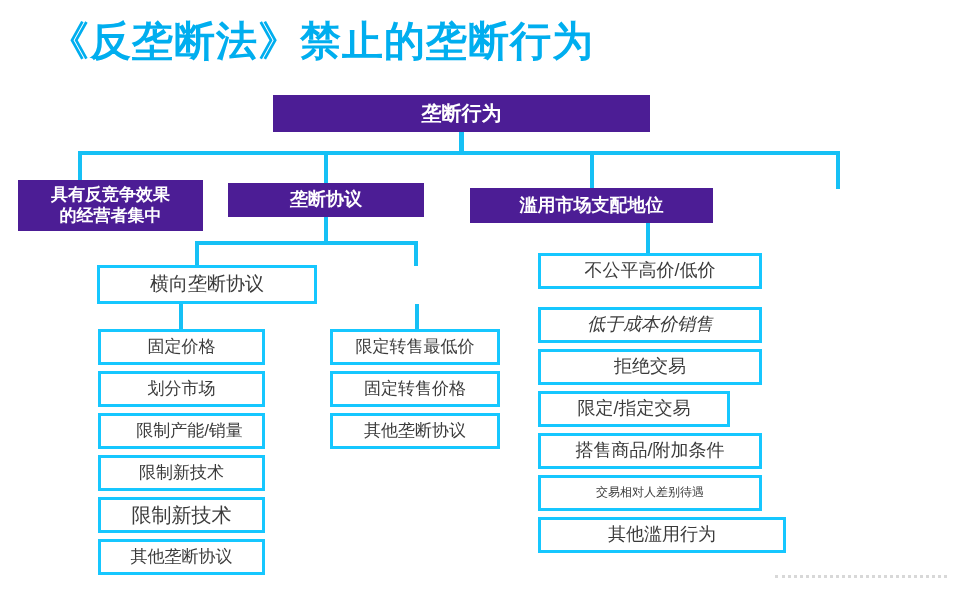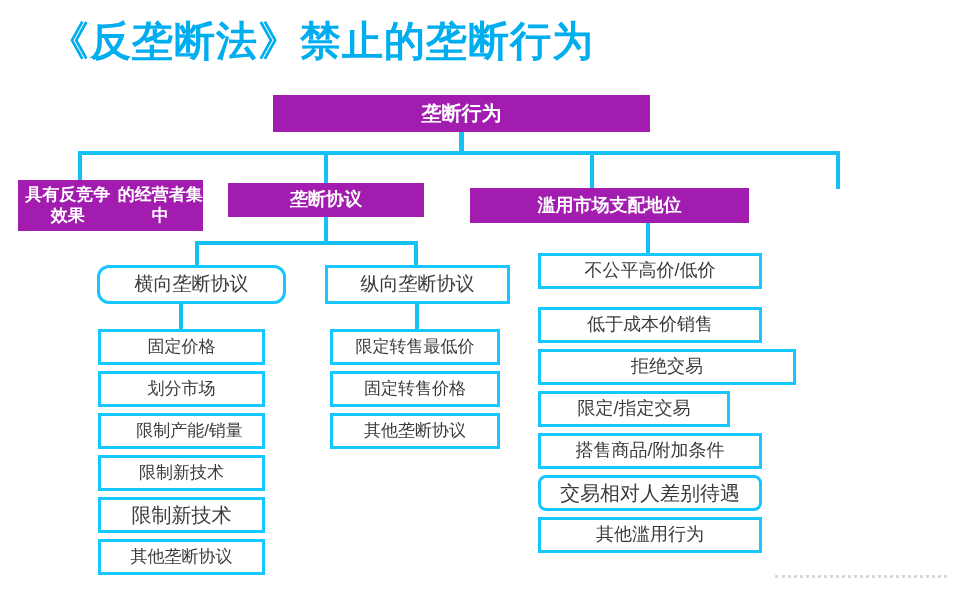--- a/index.html
+++ b/index.html
@@ -28,21 +28,21 @@
     font-weight: bold;
     color: #00AEEF;
     letter-spacing: 1px;
     white-space: nowrap;
     line-height: 1.25;
   }
 
   
   .node-fill {
     position: absolute;
-    background: #a21caf;
+    background: #4c1d95;
     color: #ffffff;
     font-weight: bold;
     display: flex;
     align-items: center;
     justify-content: center;
     text-align: center;
     line-height: 1.18;
     box-sizing: border-box;
   }
 
@@ -88,38 +88,37 @@
   <div class="node-fill" style="left:273px; top:95px; width:377px; height:37px; font-size:20px;">垄断行为</div>
 
   <div class="conn conn-v" style="left:459px; top:132px; width:5px; height:21px;"></div>
   <div class="conn conn-h" style="left:78px; top:151px; width:762px; height:4px;"></div>
 
   <div class="conn conn-v" style="left:78px; top:151px; width:4px; height:30px;"></div>
   <div class="conn conn-v" style="left:324px; top:151px; width:4px; height:33px;"></div>
   <div class="conn conn-v" style="left:590px; top:151px; width:4px; height:38px;"></div>
   <div class="conn conn-v" style="left:836px; top:151px; width:4px; height:38px;"></div>
 
-  <div class="node-fill" style="left:18px; top:180px; width:185px; height:51px; font-size:17px; flex-direction:row;">
+  <div class="node-fill" style="left:18px; top:180px; width:185px; height:51px; font-size:17px; flex-direction:column;">
     <span>具有反竞争效果</span>
     <span>的经营者集中</span>
   </div>
 
   <div class="node-fill" style="left:228px; top:183px; width:196px; height:34px; font-size:18px;">垄断协议</div>
 
-  <div class="node-fill" style="left:470px; top:188px; width:279px; height:35px; font-size:18px;">滥用市场支配地位</div>
+  <div class="node-fill" style="left:470px; top:188px; width:243px; height:35px; font-size:18px;">滥用市场支配地位</div>
 
 
   <div class="conn conn-v" style="left:324px; top:217px; width:4px; height:27px;"></div>
   <div class="conn conn-h" style="left:195px; top:241px; width:223px; height:4px;"></div>
   <div class="conn conn-v" style="left:195px; top:241px; width:4px; height:25px;"></div>
   <div class="conn conn-v" style="left:414px; top:241px; width:4px; height:25px;"></div>
 
-  <div class="node-outline" style="left:97px; top:265px; width:189px; height:39px; font-size:19px;border-radius:12px;">横向垄断协议</div>
+  <div class="node-outline" style="left:97px; top:265px; width:220px; height:39px; font-size:19px;">横向垄断协议</div>
 
-  <div class="node-outline" style="left:325px; top:265px; width:185px; height:39px; font-size:19px;">纵向垄断协议</div>
 
   <div class="conn conn-v" style="left:179px; top:304px; width:4px; height:25px;"></div>
   <div class="conn conn-v" style="left:415px; top:304px; width:4px; height:25px;"></div>
 
   <div class="conn conn-v" style="left:646px; top:223px; width:4px; height:42px;"></div>
 
   <div>
     <div class="node-outline" style="left:98px; top:329px; width:167px; height:36px; font-size:17px;">固定价格</div>
     <div class="node-outline" style="left:98px; top:371px; width:167px; height:36px; font-size:17px;">划分市场</div>
     <div class="node-outline" style="left:98px; top:413px; width:167px; height:36px; font-size:17px;padding-left:16px;">限制产能/销量</div>
@@ -129,23 +128,23 @@
   </div>
 
   <div>
     <div class="node-outline" style="left:330px; top:329px; width:170px; height:36px; font-size:17px;">限定转售最低价</div>
     <div class="node-outline" style="left:330px; top:371px; width:170px; height:36px; font-size:17px;">固定转售价格</div>
     <div class="node-outline" style="left:330px; top:413px; width:170px; height:36px; font-size:17px;">其他垄断协议</div>
   </div>
 
   <div>
     <div class="node-outline" style="left:538px; top:253px; width:224px; height:36px; font-size:18px;">不公平高价/低价</div>
-    <div class="node-outline" style="left:538px; top:307px; width:224px; height:36px; font-size:18px;">低于成本价销售</div>
-    <div class="node-outline" style="left:538px; top:349px; width:258px; height:36px; font-size:18px;">拒绝交易</div>
+    <div class="node-outline" style="left:538px; top:307px; width:224px; height:36px; font-size:18px;font-style:italic;">低于成本价销售</div>
+    <div class="node-outline" style="left:538px; top:349px; width:224px; height:36px; font-size:18px;">拒绝交易</div>
     <div class="node-outline" style="left:538px; top:391px; width:192px; height:36px; font-size:18px;">限定/指定交易</div>
     <div class="node-outline" style="left:538px; top:433px; width:224px; height:36px; font-size:18px;">搭售商品/附加条件</div>
-    <div class="node-outline" style="left:538px; top:475px; width:224px; height:36px; font-size:20px;border-radius:8px;">交易相对人差别待遇</div>
-    <div class="node-outline" style="left:538px; top:517px; width:224px; height:36px; font-size:18px;">其他滥用行为</div>
+    <div class="node-outline" style="left:538px; top:475px; width:224px; height:36px; font-size:12px;">交易相对人差别待遇</div>
+    <div class="node-outline" style="left:538px; top:517px; width:248px; height:36px; font-size:18px;">其他滥用行为</div>
   </div>
 
   <div class="dotted-rule"></div>
 
 </div>
 
 </body></html>

